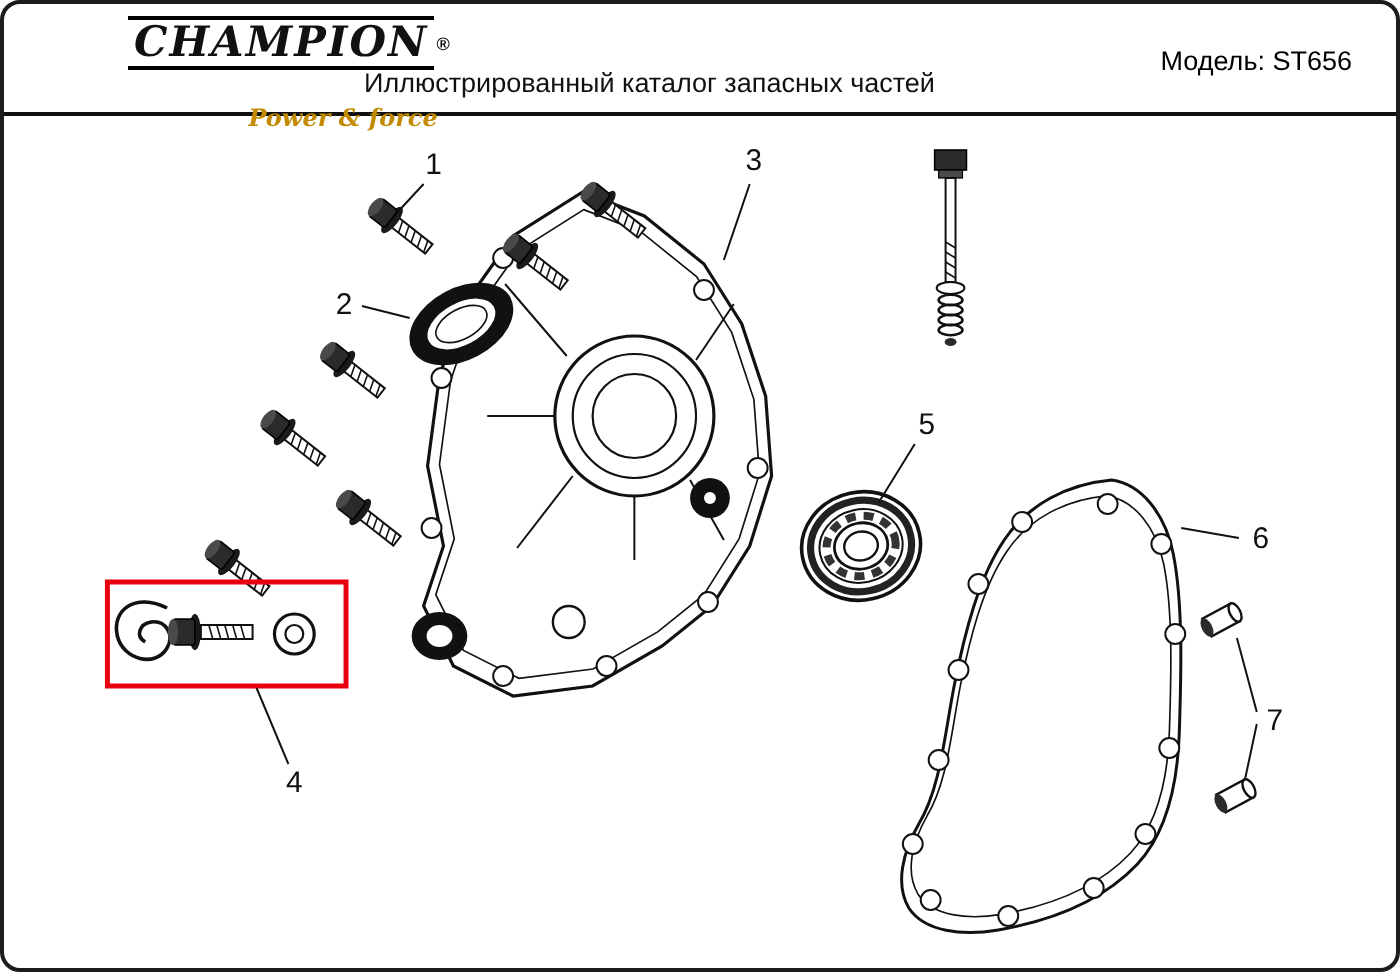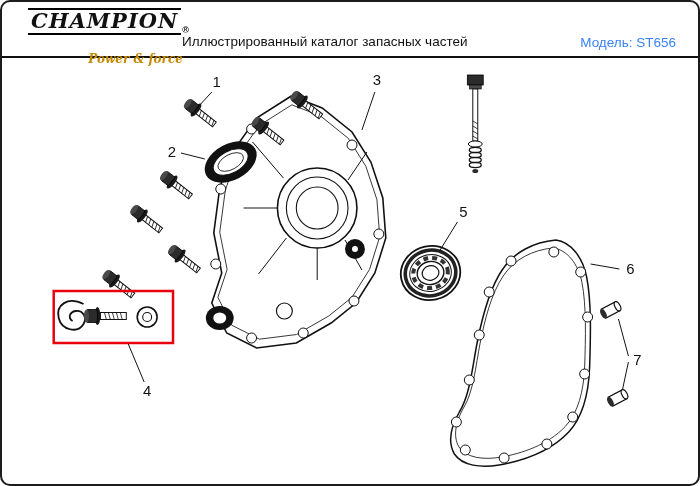--- a/index.html
+++ b/index.html
@@ -13,21 +13,21 @@
     position: relative;
     font-family: "Liberation Sans", sans-serif;
     color: #111;
   }
   .header {
     height: 56px;
     border-bottom: 2px solid #111;
     position: relative;
   }
   .logo { position: absolute; left: 26px; top: 6px; }
-  .brand-row { display: flex; align-items: flex-end; }
+  .brand-row { display: flex; align-items: center; margin-left: 36px; }
   .brand {
     font-family: "DejaVu Serif", serif;
     font-style: italic;
     font-weight: 700;
     font-size: 21px;
     letter-spacing: 1px;
     line-height: 1.08;
     border-top: 2px solid #000;
     border-bottom: 2px solid #000;
     padding: 0 3px;
@@ -42,22 +42,22 @@
     color: #c28a00;
     text-align: right;
     padding-right: 6px;
     margin-top: 17px;
   }
   .title {
     position: absolute; left: 180px; right: 130px; bottom: 7px;
     font-size: 13.5px; color: #111;
   }
   .model {
-    position: absolute; right: 22px; bottom: 6px;
-    font-size: 13.5px; color: #3b82f6;
+    position: absolute; right: 22px; bottom: 18px;
+    font-size: 13.5px; color: #000000;
   }
   .diagram { display: block; }
   .diagram text { font: 15px "Liberation Sans", sans-serif; fill: #111; }
 </style>
 </head>
 <body>
 
 <div class="page">
 
   <header class="header">

